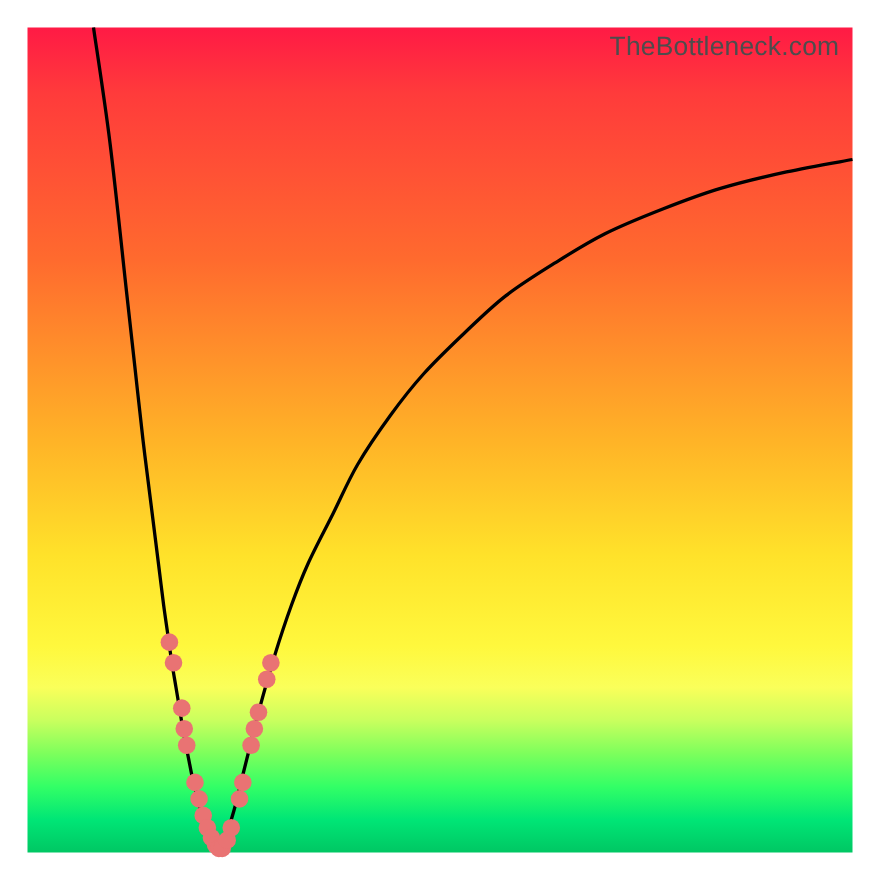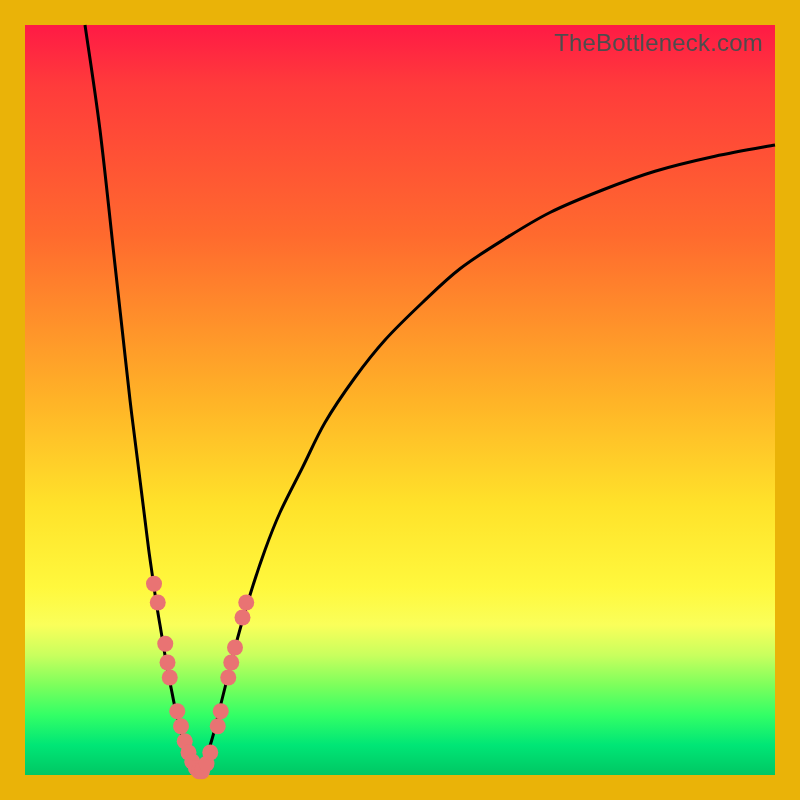--- a/index.html
+++ b/index.html
@@ -8,21 +8,21 @@
     width: 800px;
     height: 800px;
     overflow: hidden;
     background: #000;
     font-family: "Helvetica Neue", Arial, sans-serif;
   }
   .stage {
     position: relative;
     width: 800px;
     height: 800px;
-    background: #eab308;
+    background: #ffffff;
   }
   .plot-area {
     position: absolute;
     left: 25px;
     top: 25px;
     width: 750px;
     height: 750px;
     
     background: linear-gradient(to bottom,
       #ff1a45 0%,

